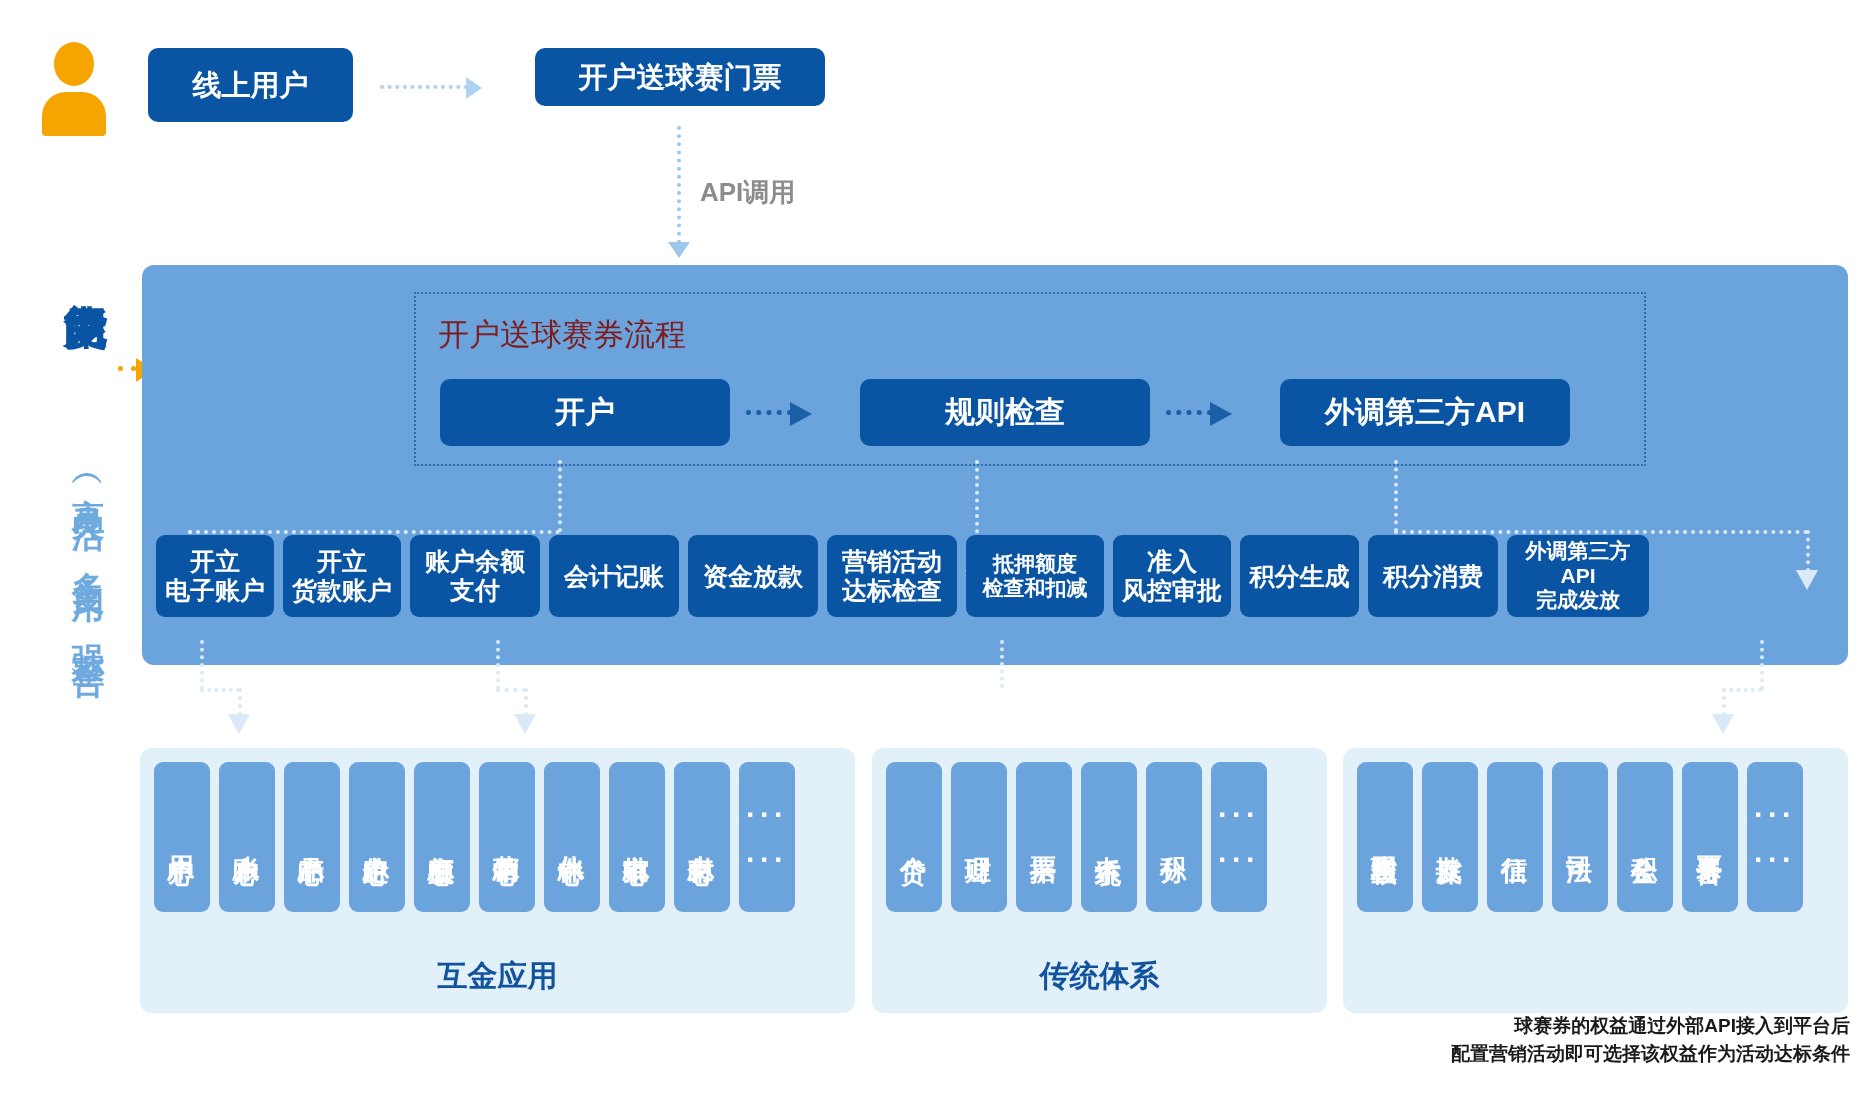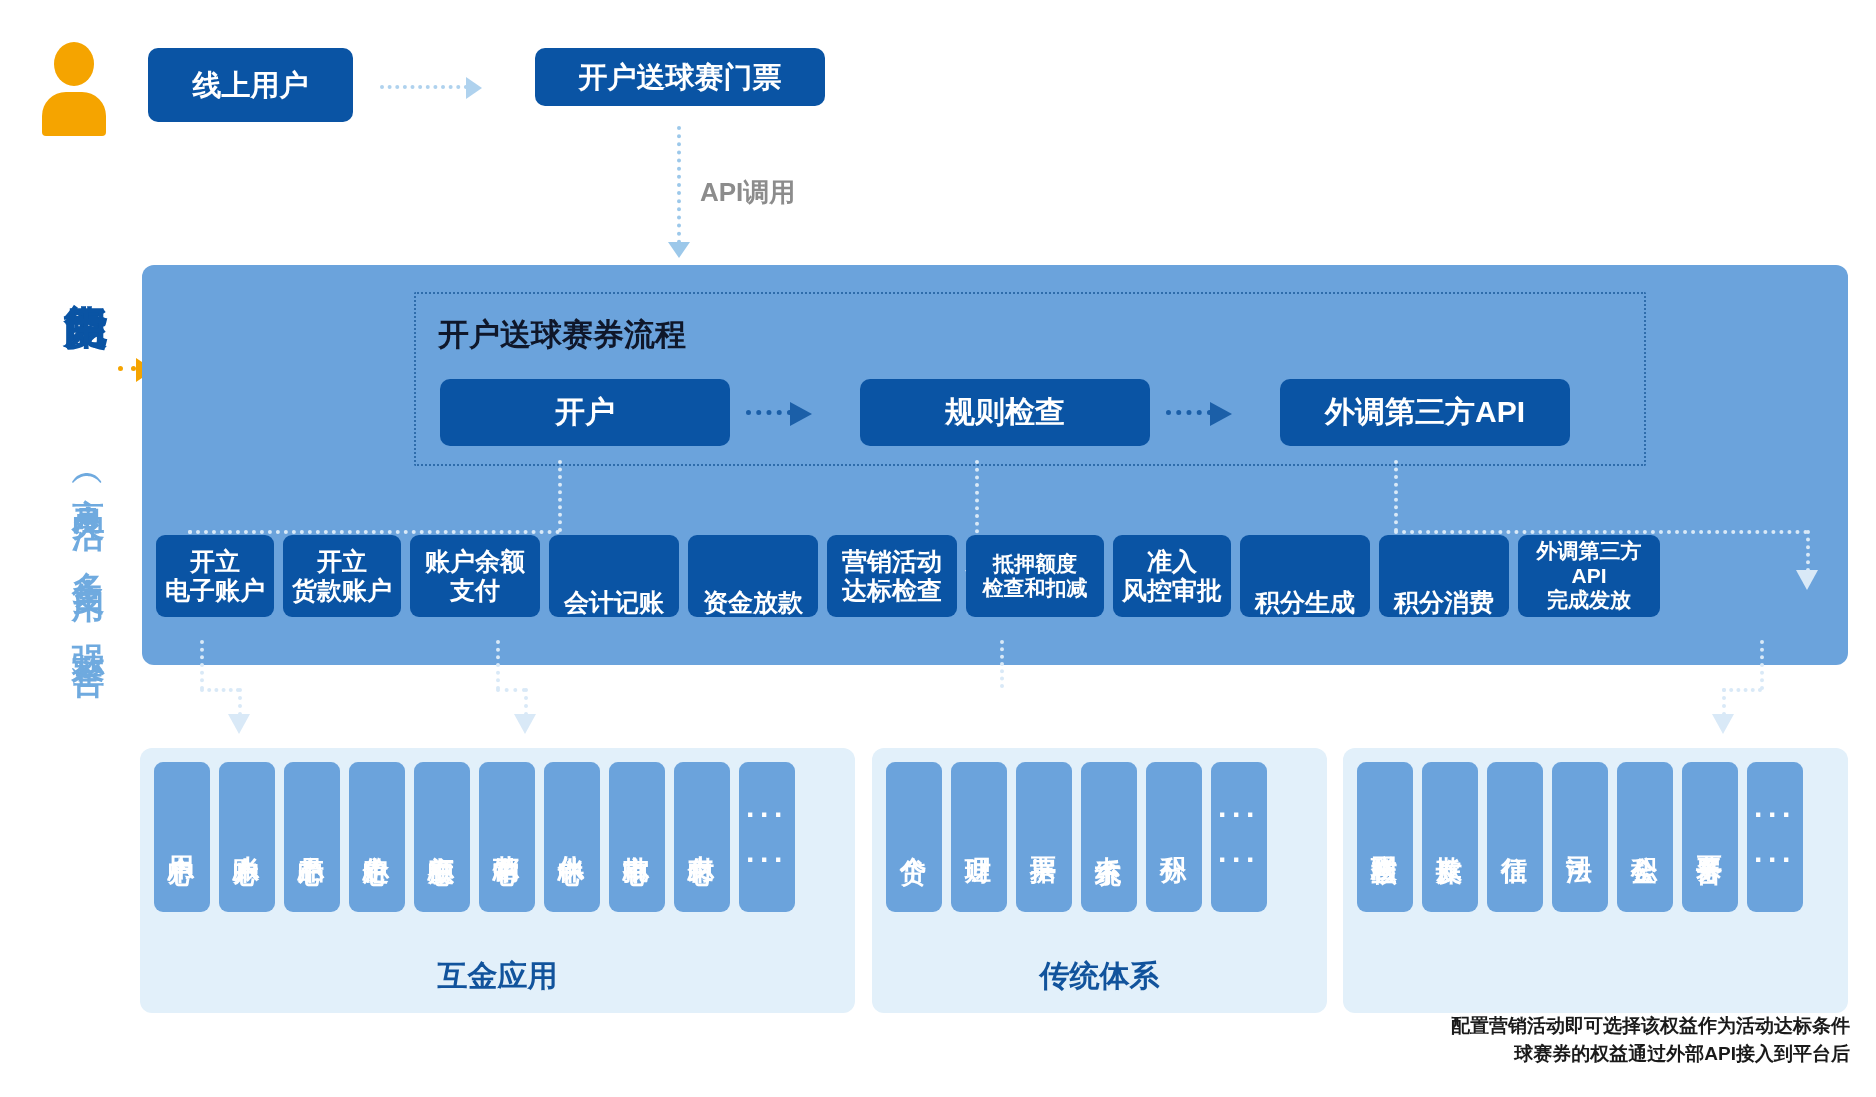--- a/index.html
+++ b/index.html
@@ -57,21 +57,21 @@
 
   
   #platform-panel{
     left:142px;top:265px;width:1706px;height:400px;
     background:#6BA3DC;border-radius:12px;
   }
   #flow-group{
     position:absolute;left:272px;top:27px;width:1232px;height:174px;
     border:2px dotted #2E6CAB;border-radius:2px;box-sizing:border-box;
   }
-  #flow-group-title{position:absolute;left:22px;top:20px;font-size:31px;font-weight:bold;color:#0f172a;}
+  #flow-group-title{position:absolute;left:22px;top:20px;font-size:31px;font-weight:normal;color:#7f1d1d;}
   .flowbox{
     position:absolute;top:85px;height:67px;background:#0A54A4;color:#fff;
     border-radius:10px;display:flex;align-items:center;justify-content:center;
     font-size:30px;font-weight:bold;
   }
   #flow-0{left:24px;width:290px;}
   #flow-1{left:444px;width:290px;}
   #flow-2{left:864px;width:290px;}
   .flow-arrow{position:absolute;top:108px;width:76px;height:22px;}
   .flow-arrow .d{position:absolute;left:0;top:8px;width:46px;height:0;border-top:5px dotted #1B5FA8;}
@@ -80,21 +80,21 @@
   #flow-arrow-1{left:750px;}
 
   
   #cap-row{position:absolute;left:14px;top:270px;display:flex;gap:9px;}
   .capbox{
     background:#0A54A4;color:#ffffff;border-radius:9px;
     display:flex;align-items:center;justify-content:center;text-align:center;
     font-weight:bold;line-height:1.16;height:82px;box-sizing:border-box;padding:0 6px;
   }
   .capbox.s2{font-size:25px;}
-  .capbox.s1{font-size:25px;align-items:flex-end;}
+  .capbox.s1{font-size:25px;}
   .capbox.sm{font-size:21px;}
 
   
   .conn{position:absolute;}
   .conn .v{position:absolute;width:0;border-left:4px dotted #D9E9F7;}
   .conn .h{position:absolute;height:0;border-top:4px dotted #D9E9F7;}
   .conn .dn{position:absolute;width:0;height:0;border-top:20px solid #D9E9F7;border-left:11px solid transparent;border-right:11px solid transparent;}
 
   
   .sysgroup{position:absolute;top:748px;background:#E2F0FA;border-radius:12px;height:265px;}
@@ -231,21 +231,21 @@
           <div>抵押额度</div>
           <div>检查和扣减</div>
         </div>
       </div>
       <div class="capbox s2" style="width: 118px;">
         <div>
           <div>准入</div>
           <div>风控审批</div>
         </div>
       </div>
-      <div class="capbox s1" style="width: 130px;">
+      <div class="capbox s1" style="width: 119px;">
         <div>
           <div>积分生成</div>
         </div>
       </div>
       <div class="capbox s1" style="width: 130px;">
         <div>
           <div>积分消费</div>
         </div>
       </div>
       <div class="capbox sm" style="width: 142px;">
@@ -319,15 +319,15 @@
       <div class="chip">征信</div>
       <div class="chip">司法</div>
       <div class="chip">公积金</div>
       <div class="chip">票务平台</div>
       <div class="chip dots">···
 ···</div>
     </div>
 </div>
 
 <div class="abs" id="caption">
+  <div>球赛券的权益通过外部API接入到平台后</div>
   <div>配置营销活动即可选择该权益作为活动达标条件</div>
-  <div>球赛券的权益通过外部API接入到平台后</div>
 </div>
 
 </body></html>

